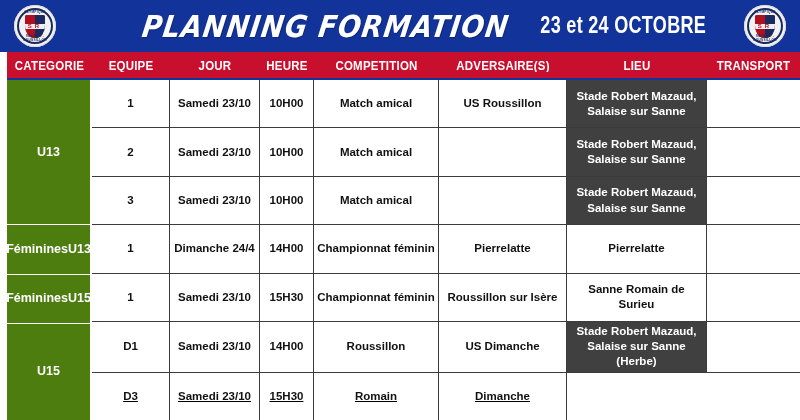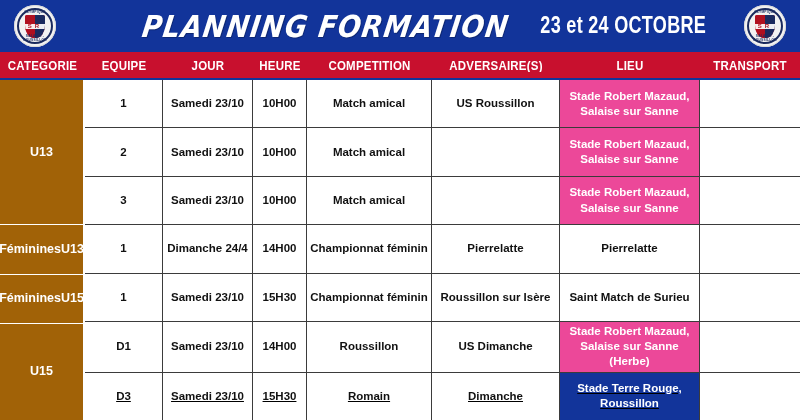--- a/index.html
+++ b/index.html
@@ -84,21 +84,21 @@
     font-size: 19px;
     font-weight: bold;
     letter-spacing: .3px;
     transform: scaleY(1.22) scaleX(.95);
     white-space: nowrap;
     margin-right: 34px;
     font-family: "Liberation Sans", sans-serif;
   }
 
   
-  .sheet { flex: 1; display: flex; flex-direction: column; background: #fff; }
+  .sheet { flex: 1; display: flex; flex-direction: column; background: #fff; padding-left: 7px; }
 
   .thead {
     display: flex;
     background: #C8102E;
     height: 28px;
     flex: 0 0 28px;
     border-bottom: 2px solid #12349A;
   }
   .thead .th {
     color: #ffffff;
@@ -113,21 +113,21 @@
   .tbody { flex: 1; display: flex; }
 
   
   .cat-rail {
     width: 85px; flex: 0 0 85px;
     display: flex; flex-direction: column;
     background: #12349A;
     border-right: 2px solid #ffffff;
   }
   .cat-cell {
-    background: #a16207;
+    background: #4d7c0f;
     color: #ffffff;
     font-size: 12.5px;
     font-weight: bold;
     display: flex; align-items: center; justify-content: center;
     text-align: center;
     line-height: 1.35;
     border-bottom: 1px solid #ffffff;
   }
   .cat-cell:last-child { border-bottom: none; }
 
@@ -144,21 +144,21 @@
     font-weight: bold;
     color: #111111;
     line-height: 1.32;
     border-right: 1px solid #3b3b3b;
     padding: 2px 3px;
     background: #ffffff;
     overflow: hidden;
   }
   .cell:last-child { border-right: none; }
   .cell.lieu { border-right: 1px solid #3b3b3b; }
-  .cell.hl-red  { background: #ec4899; color: #ffffff; }
+  .cell.hl-red  { background: #404040; color: #ffffff; }
   .cell.hl-blue { background: #12349A; color: #ffffff; }
 
   
   .c-equipe      { width: 78px;  flex: 0 0 78px; }
   .c-jour        { width: 90px;  flex: 0 0 90px; }
   .c-heure       { width: 54px;  flex: 0 0 54px; }
   .c-competition { width: 125px; flex: 0 0 125px; }
   .c-adversaire  { width: 128px; flex: 0 0 128px; }
   .c-lieu        { width: 140px; flex: 0 0 140px; }
   .c-transport   { flex: 1 1 auto; }
@@ -268,38 +268,37 @@
             <div class="cell c-adversaire">Pierrelatte</div>
             <div class="cell c-lieu lieu">Pierrelatte</div>
             <div class="cell c-transport"></div>
           </div>
           <div class="row" style="flex: 1 1 0px;">
             <div class="cell c-equipe">1</div>
             <div class="cell c-jour">Samedi 23/10</div>
             <div class="cell c-heure">15H30</div>
             <div class="cell c-competition">Championnat féminin</div>
             <div class="cell c-adversaire">Roussillon sur Isère</div>
-            <div class="cell c-lieu lieu">Saint Match de Surieu</div>
+            <div class="cell c-lieu lieu">Sanne Romain de Surieu</div>
             <div class="cell c-transport"></div>
           </div>
           <div class="row" style="flex: 1 1 0px;">
             <div class="cell c-equipe">D1</div>
             <div class="cell c-jour">Samedi 23/10</div>
             <div class="cell c-heure">14H00</div>
             <div class="cell c-competition">Roussillon</div>
             <div class="cell c-adversaire">US Dimanche</div>
             <div class="cell c-lieu lieu hl-red">Stade Robert Mazaud, Salaise sur Sanne (Herbe)</div>
             <div class="cell c-transport"></div>
           </div>
           <div class="row" style="flex: 1 1 0px;">
             <div class="cell c-equipe">D3</div>
             <div class="cell c-jour">Samedi 23/10</div>
             <div class="cell c-heure">15H30</div>
             <div class="cell c-competition">Romain</div>
             <div class="cell c-adversaire">Dimanche</div>
-            <div class="cell c-lieu lieu hl-blue">Stade Terre Rouge, Roussillon</div>
             <div class="cell c-transport"></div>
           </div>
         </div>
     </div>
 
   </div>
 </div>
 
 </body></html>

